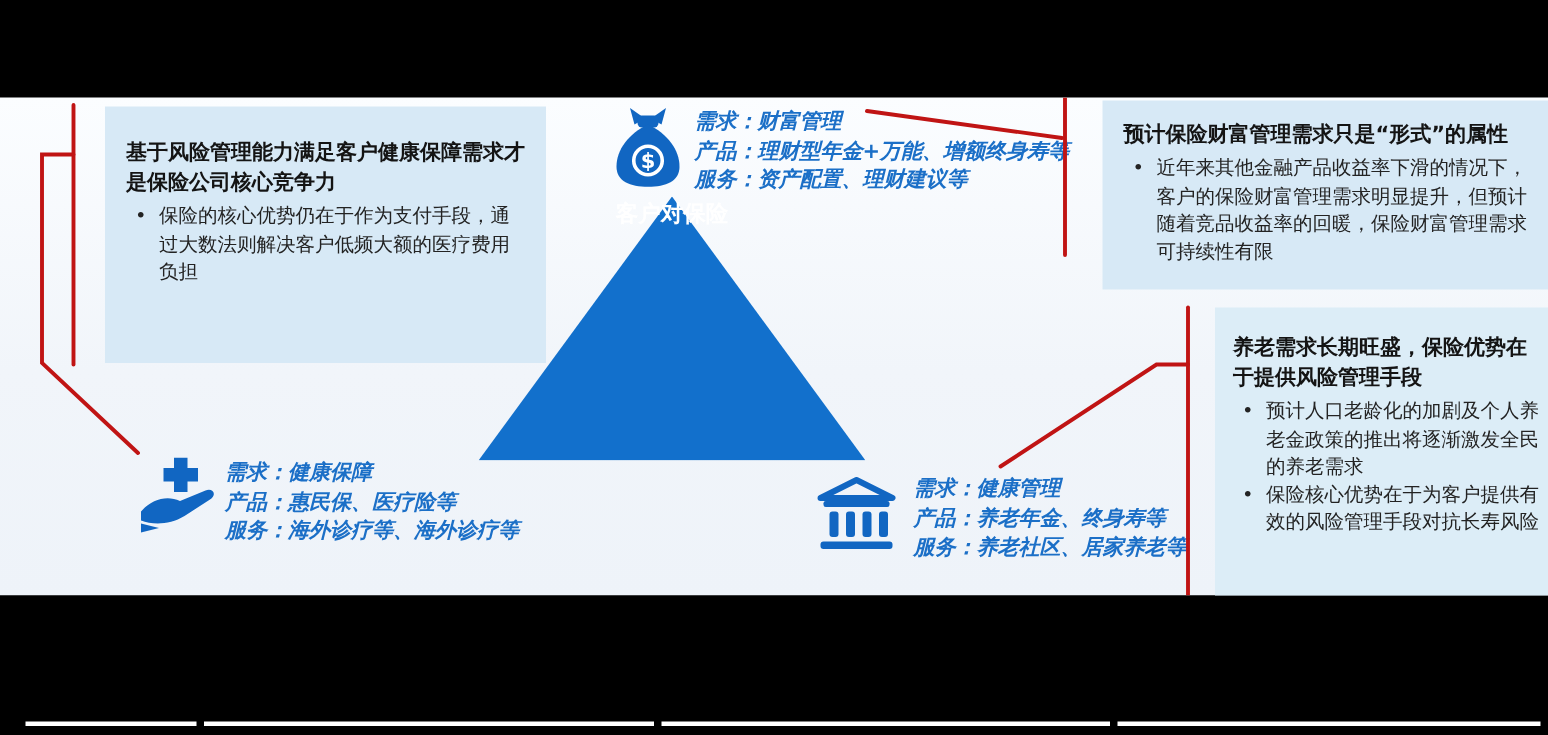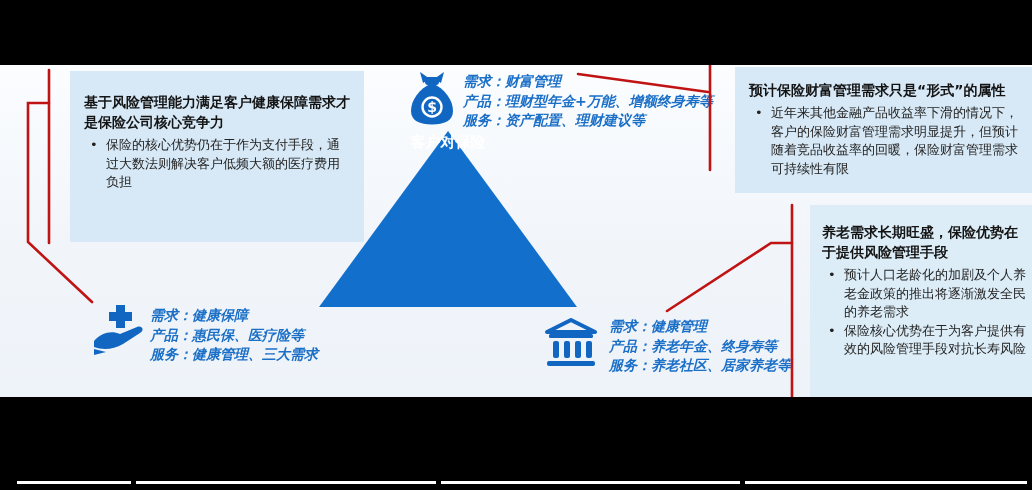--- a/index.html
+++ b/index.html
@@ -74,21 +74,21 @@
     </div>
 
     <svg class="icon icon-health" width="56" height="52" viewBox="0 0 56 52">
       <path fill="#1166c2" d="M24,0 h9 v7 h7 v9 h-7 v7 h-9 v-7 h-7 v-9 h7 Z"></path>
       <path fill="#1166c2" d="M2,36 C9,28 19,25 28,29 L45,22 C50,20 53,25 48,28 L31,39 C21,45 10,45 2,42 Z"></path>
       <path fill="#1166c2" d="M2,44 L14,47 L2,50 Z"></path>
     </svg>
     <div class="need-lines lines-health">
       <div>需求：健康保障</div>
       <div>产品：惠民保、医疗险等</div>
-      <div>服务：健康管理、三大需求</div>
+      <div>服务：海外诊疗等、海外诊疗等</div>
     </div>
 
     <svg class="icon icon-pension" width="54" height="50" viewBox="0 0 54 50">
       <path d="M27,2 L51,14 L3,14 Z" fill="none" stroke="#1166c2" stroke-width="4" stroke-linejoin="round"></path>
       <rect fill="#1166c2" x="5" y="16" width="44" height="4" rx="1.5"></rect>
       <rect fill="#1166c2" x="9" y="23" width="6" height="17" rx="2"></rect>
       <rect fill="#1166c2" x="20" y="23" width="6" height="17" rx="2"></rect>
       <rect fill="#1166c2" x="31" y="23" width="6" height="17" rx="2"></rect>
       <rect fill="#1166c2" x="42" y="23" width="6" height="17" rx="2"></rect>
       <rect fill="#1166c2" x="3" y="43" width="48" height="5" rx="2"></rect>

